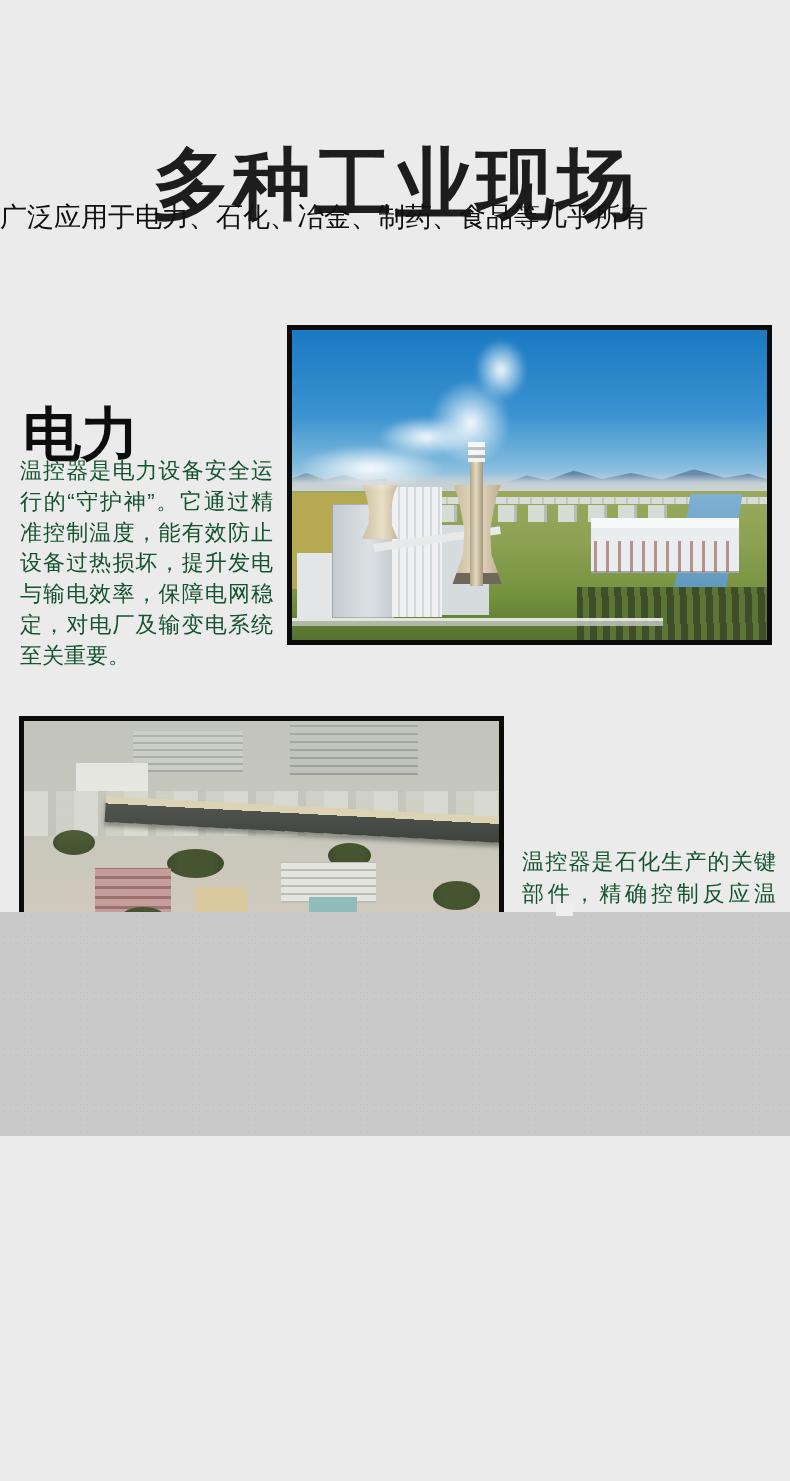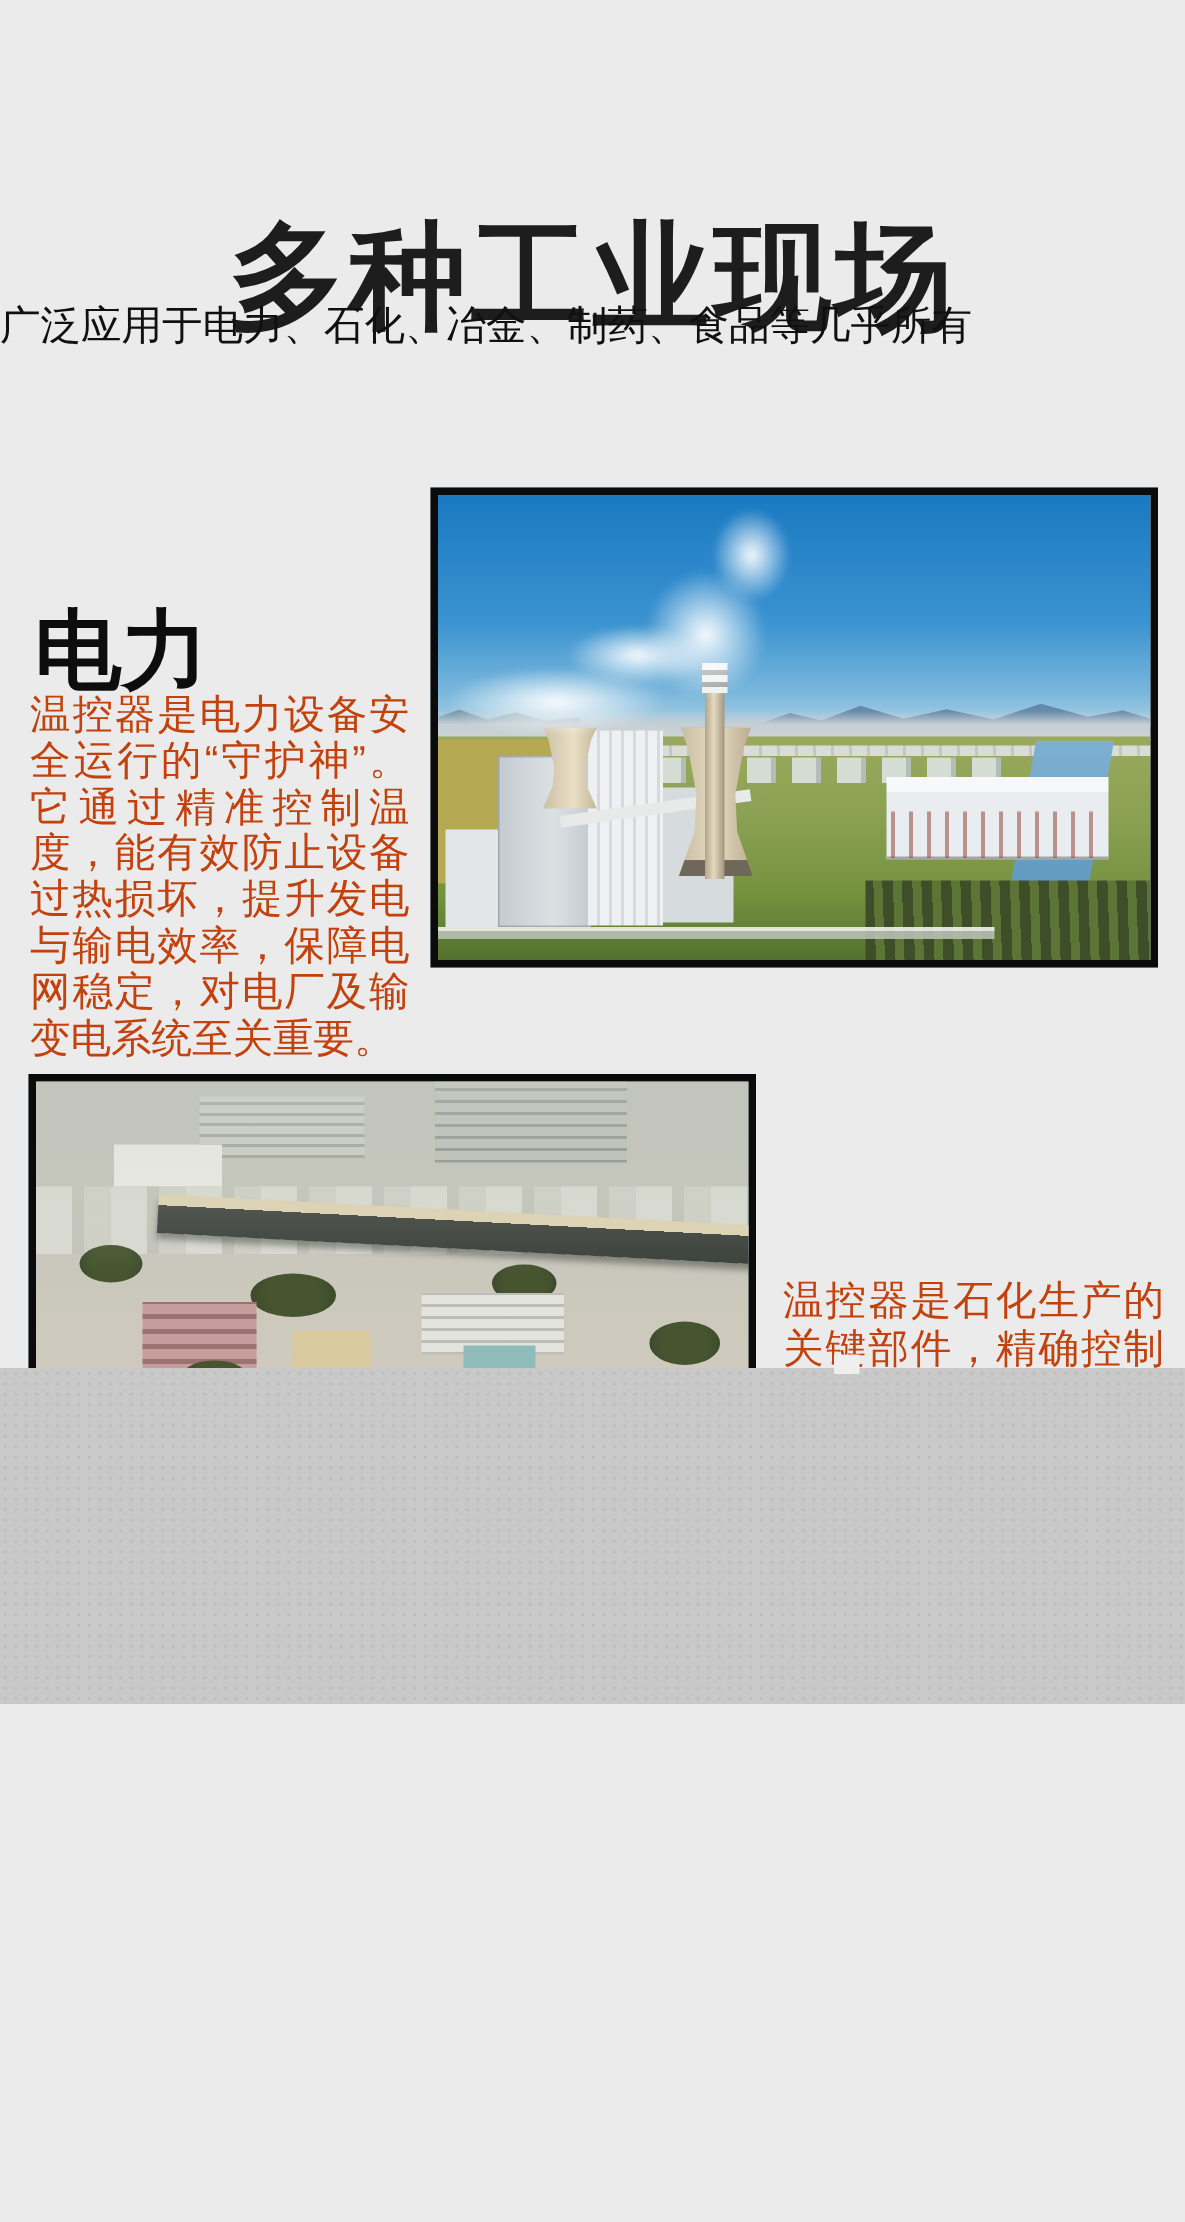--- a/index.html
+++ b/index.html
@@ -9,21 +9,21 @@
   
   .main-title{position:absolute;top:84px;left:0;width:100%;text-align:center;
               font-size:78px;line-height:96px;font-weight:900;color:#1d1d1d;letter-spacing:3px;}
   .subtitle{position:absolute;top:194px;left:0;width:100%;text-align:left;
             font-size:27px;line-height:47px;font-weight:400;color:#101010;}
 
   
   .sec-heading{position:absolute;font-size:58px;line-height:56px;font-weight:600;color:#0d0d0d;}
   .heading-power{left:23px;top:358px;}
   .heading-petro{left:527px;top:746px;}
-  .sec-para{position:absolute;font-size:27px;line-height:30.8px;color:#c2410c;
+  .sec-para{position:absolute;font-size:22px;line-height:30.8px;color:#14532d;
             text-align:justify;}
   .para-power{left:20px;top:434px;width:253px;}
   .para-petro{left:522px;top:824px;width:254px;line-height:32.4px;}
 
   
   .photo-frame{position:absolute;border:5px solid #0b0b0b;overflow:hidden;background:#9db8c6;z-index:10;}
   .frame-power{left:287px;top:325px;width:475px;height:310px;}
   .frame-petro{left:19px;top:716px;width:475px;height:320px;}
   .photo-frame > div{position:absolute;}
 

